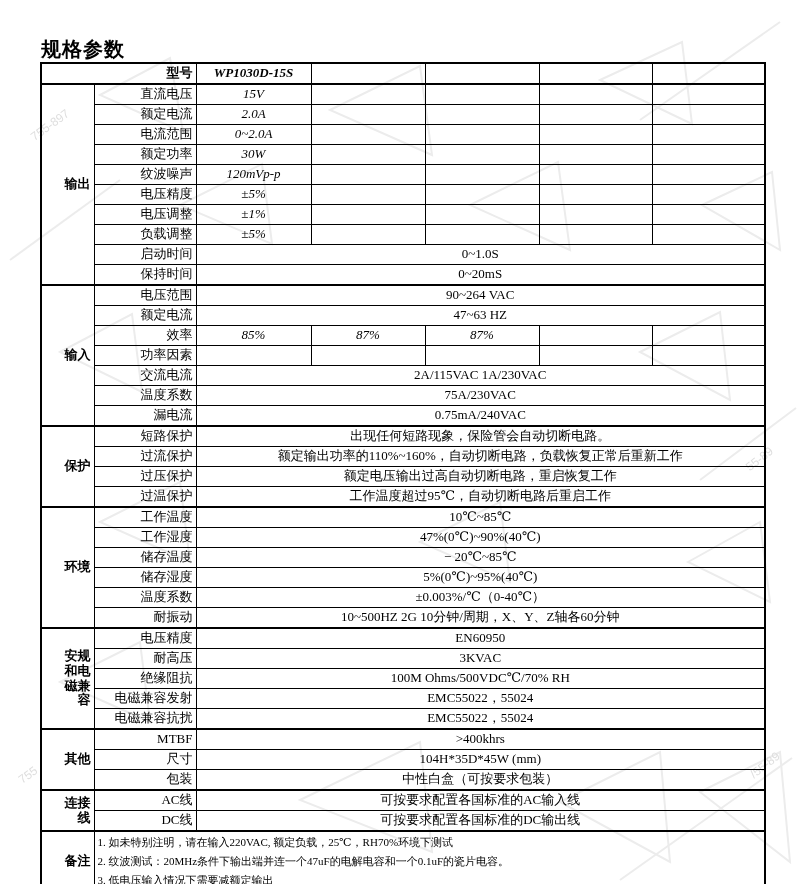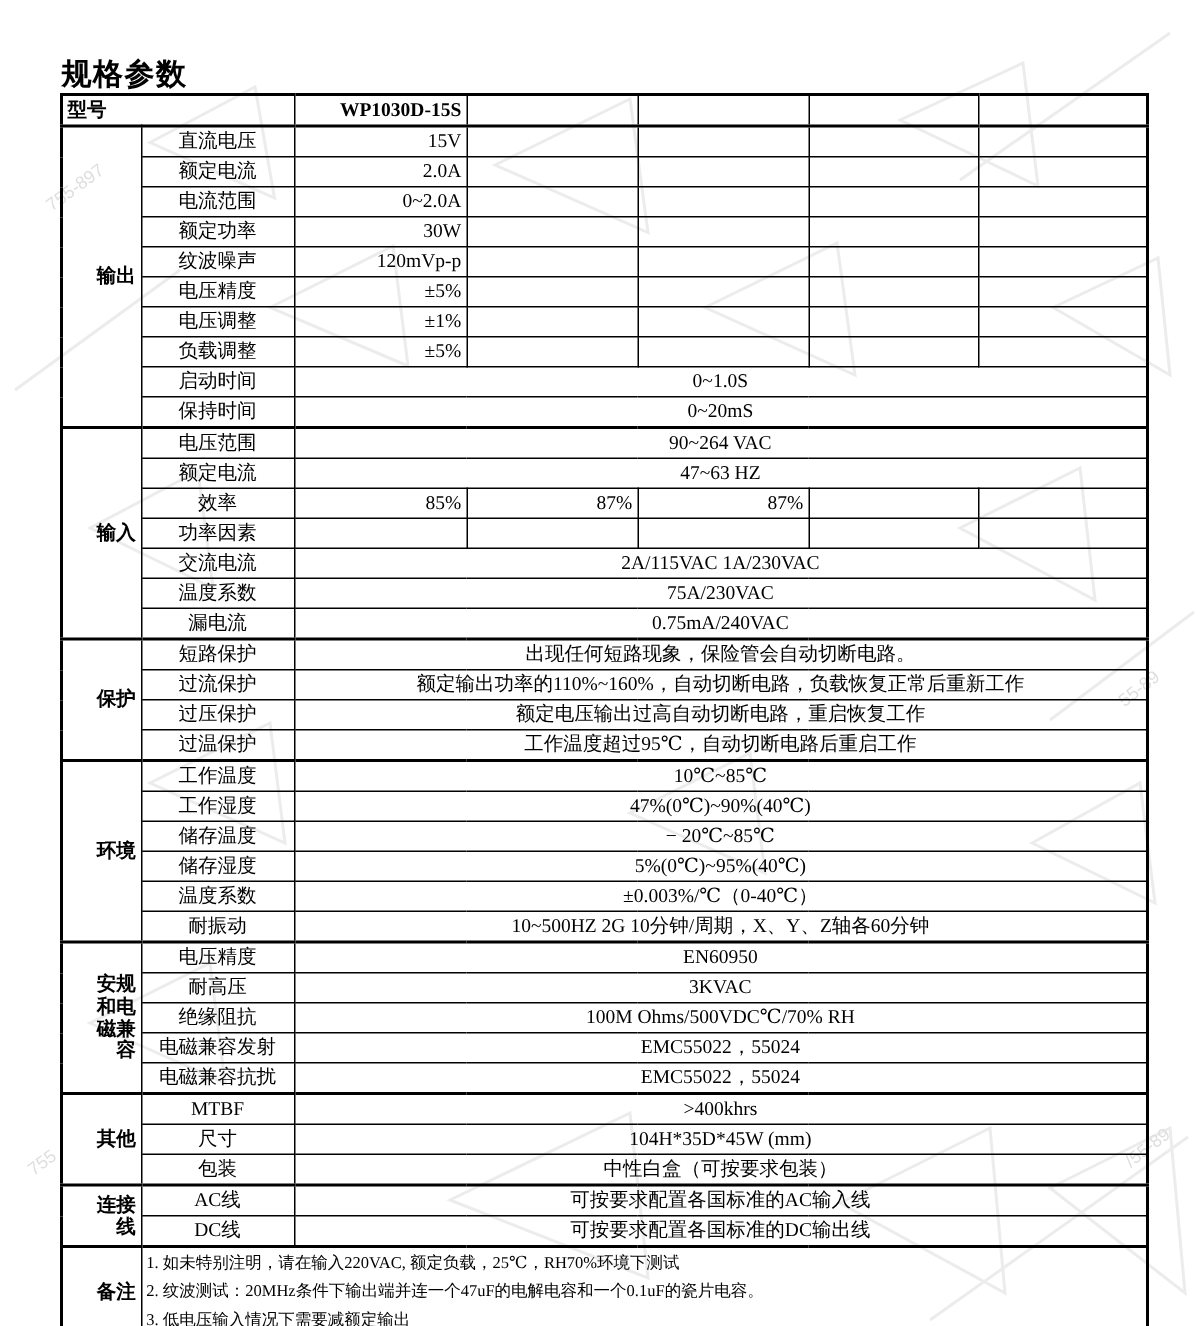--- a/index.html
+++ b/index.html
@@ -16,27 +16,27 @@
   table.spec {
     border-collapse:collapse; table-layout:fixed; width:724px;
     border:2px solid #000; background:transparent;
   }
   table.spec td {
     border:1px solid #000; padding:0 3px; height:19px;
     font-size:13px; line-height:1.15; overflow:hidden;
     white-space:nowrap; vertical-align:middle;
   }
   td.cat-cell { text-align:right; font-weight:bold; font-size:15px; padding:0 2px; white-space:normal; line-height:1.25; }
-  td.label-cell { text-align:center; }
-  td.val-cell { text-align:right; }
+  td.label-cell { text-align:right; }
+  td.val-cell { text-align:center;font-style:italic; }
   td.val-merged { text-align:center;margin-left:13px; }
   td.val-first { border-left-width:2px; }
   tr.section-start td { border-top-width:2px; }
   tr.header-row td { border-bottom-width:2px; font-weight:bold; }
-  td.header-label { text-align:left; font-size:15px; }
+  td.header-label { text-align:right; font-size:15px; }
   td.model-value { font-size:14px; }
   tr.notes-row td { height:58px; }
   td.notes-cell { white-space:normal; text-align:left; vertical-align:middle; }
   .note-line { line-height:19px; font-size:11px; white-space:nowrap; }
   
   .wm-layer { position:absolute; left:0; top:0; z-index:1; pointer-events:none; }
   .wm-frag {
     position:absolute; z-index:1; color:#dedede; font-size:12px;
     font-family:"Liberation Sans","DejaVu Sans",sans-serif;
     pointer-events:none; white-space:nowrap;

